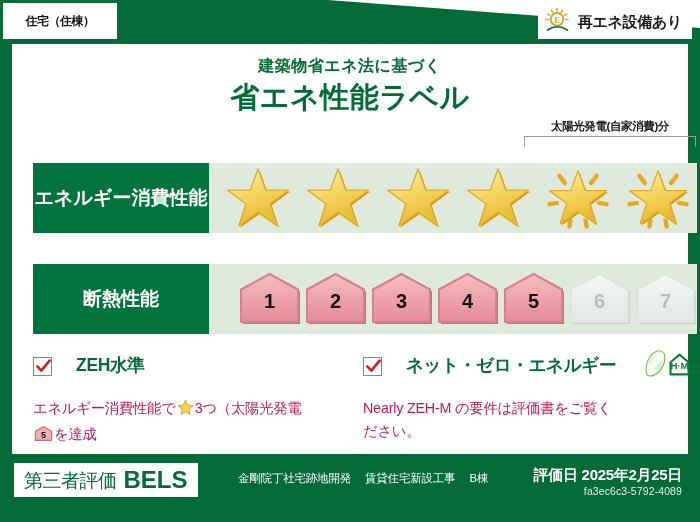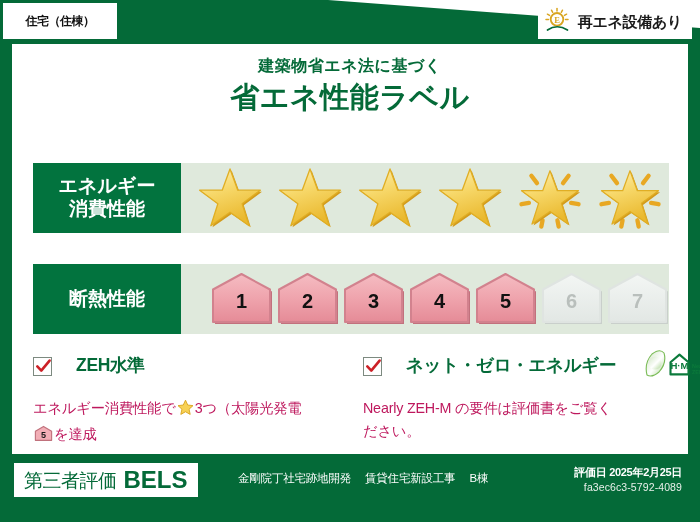--- a/index.html
+++ b/index.html
@@ -122,25 +122,25 @@
     left: 33px;
     width: 634px;
     height: 70px;
     display: flex;
     z-index: 5;
   }
   #row-energy { top: 163px; }
   #row-insul  { top: 264px; }
 
   .perf-label {
-    width: 148px;
+    width: 176px;
     background: #02733E;
     color: #ffffff;
     display: flex;
-    flex-direction: column;
+    flex-direction: row;
     align-items: center;
     justify-content: center;
     font-size: 19px;
     font-weight: bold;
     letter-spacing: 0px;
     line-height: 1.2;
     flex: none;
   }
   .perf-label.single { justify-content: center; }
 
@@ -319,21 +319,21 @@
   .footer-project span { margin-right: 14px; }
 
   .footer-date {
     position: absolute;
     right: 18px;
     top: 467px;
     text-align: right;
     z-index: 7;
   }
   .fd-main {
-    font-size: 11px;
+    font-size: 15px;
     font-weight: bold;
     color: #ffffff;
     line-height: 1;
     letter-spacing: -0.3px;
     white-space: nowrap;
   }
   .fd-id {
     margin-top: 4px;
     font-size: 10.5px;
     color: #e8f0ea;
@@ -475,20 +475,24 @@
                 <line x1="96" y1="60" x2="84" y2="58"></line>
                 <line x1="36" y1="96" x2="38" y2="86"></line>
                 <line x1="64" y1="96" x2="62" y2="86"></line>
               </g>
               <polygon points="50,6 61.8,38.2 96,38.2 68.4,58.6 79,92 50,71.6 21,92 31.6,58.6 4,38.2 38.2,38.2" fill="#d39b1c" transform="translate(2.5,2.5)"></polygon>
               <polygon points="50,6 61.8,38.2 96,38.2 68.4,58.6 79,92 50,71.6 21,92 31.6,58.6 4,38.2 38.2,38.2" fill="url(#sg5)" stroke="#e0ae24" stroke-width="2" stroke-linejoin="round"></polygon>
             </svg>
           </div>
         </div>
 
+      <div class="solar-note">
+        <div class="sn-text">太陽光発電(自家消費)分</div>
+        <div class="solar-bracket"></div>
+      </div>
     </div>
   </div>
 
   <div class="perf-row" id="row-insul">
     <div class="perf-label single">
       <span>断熱性能</span>
     </div>
     <div class="perf-body">
       <div class="houses-strip" id="houses-strip">
           <div class="house-cell">

